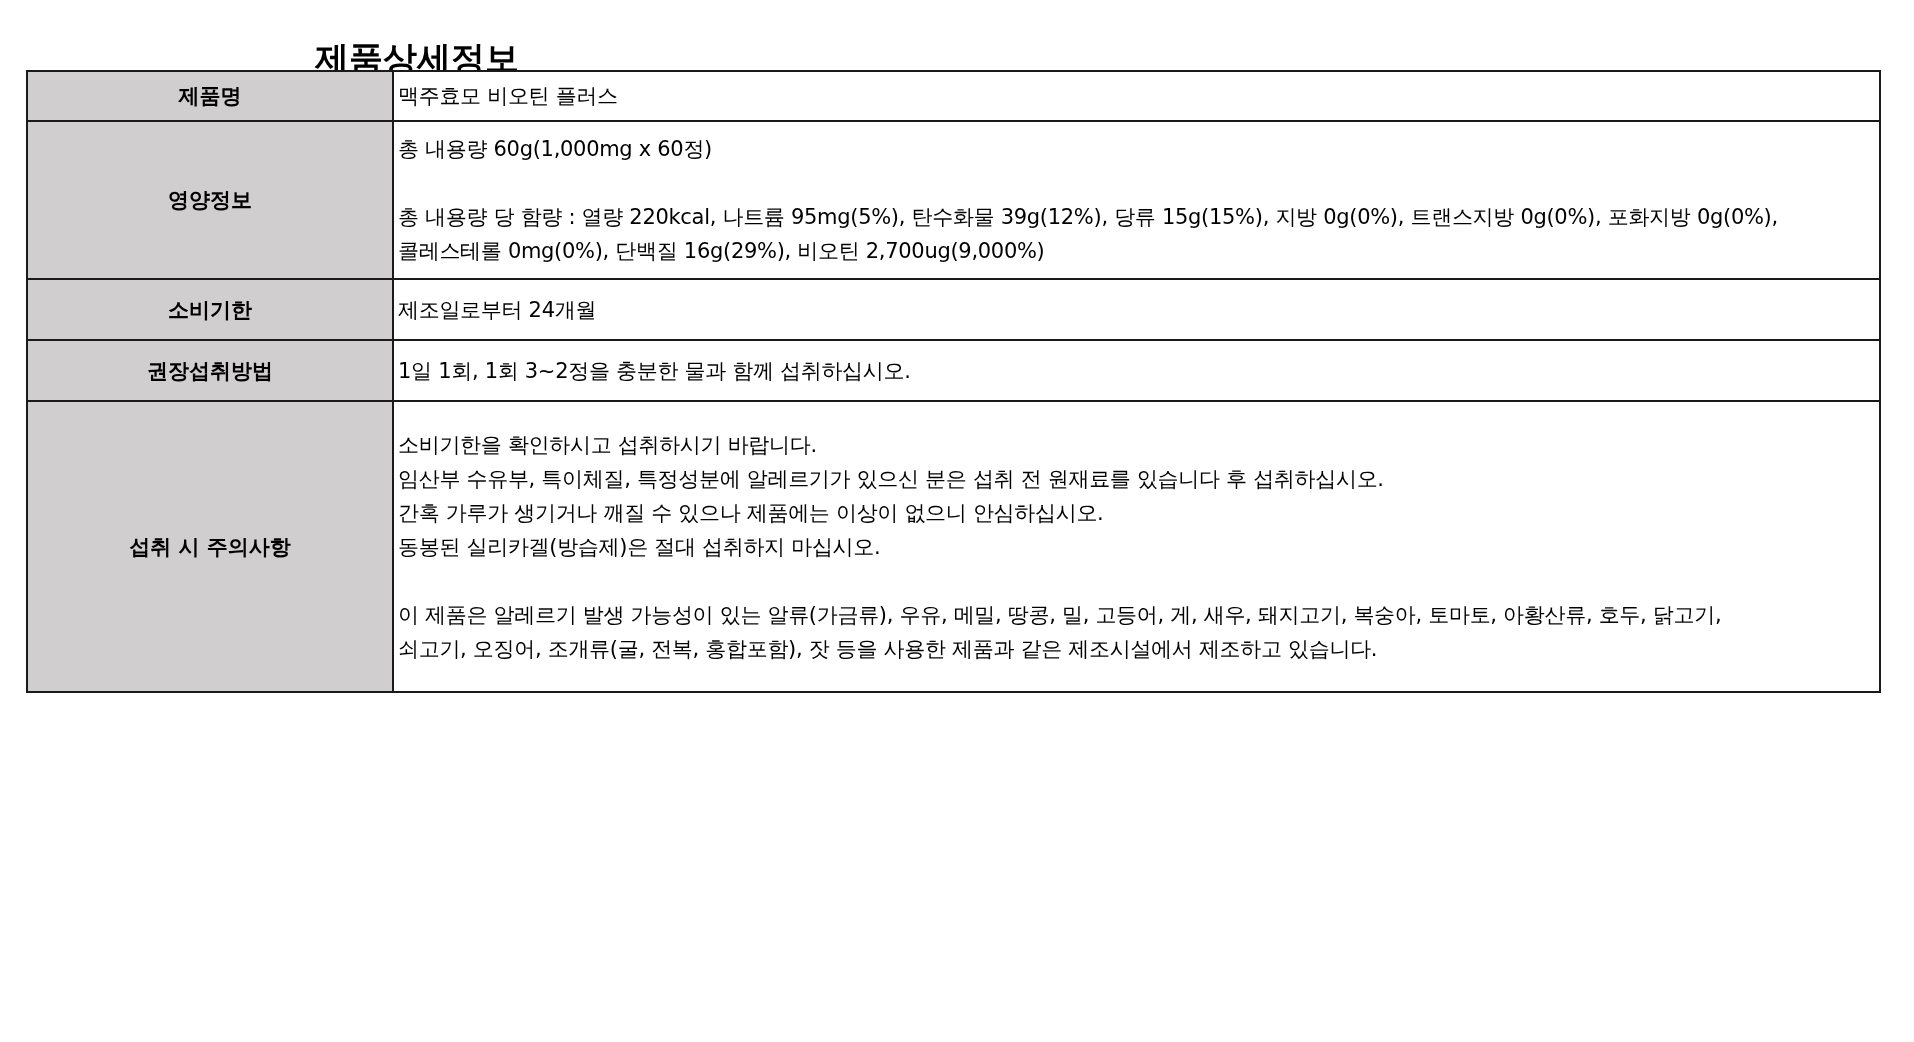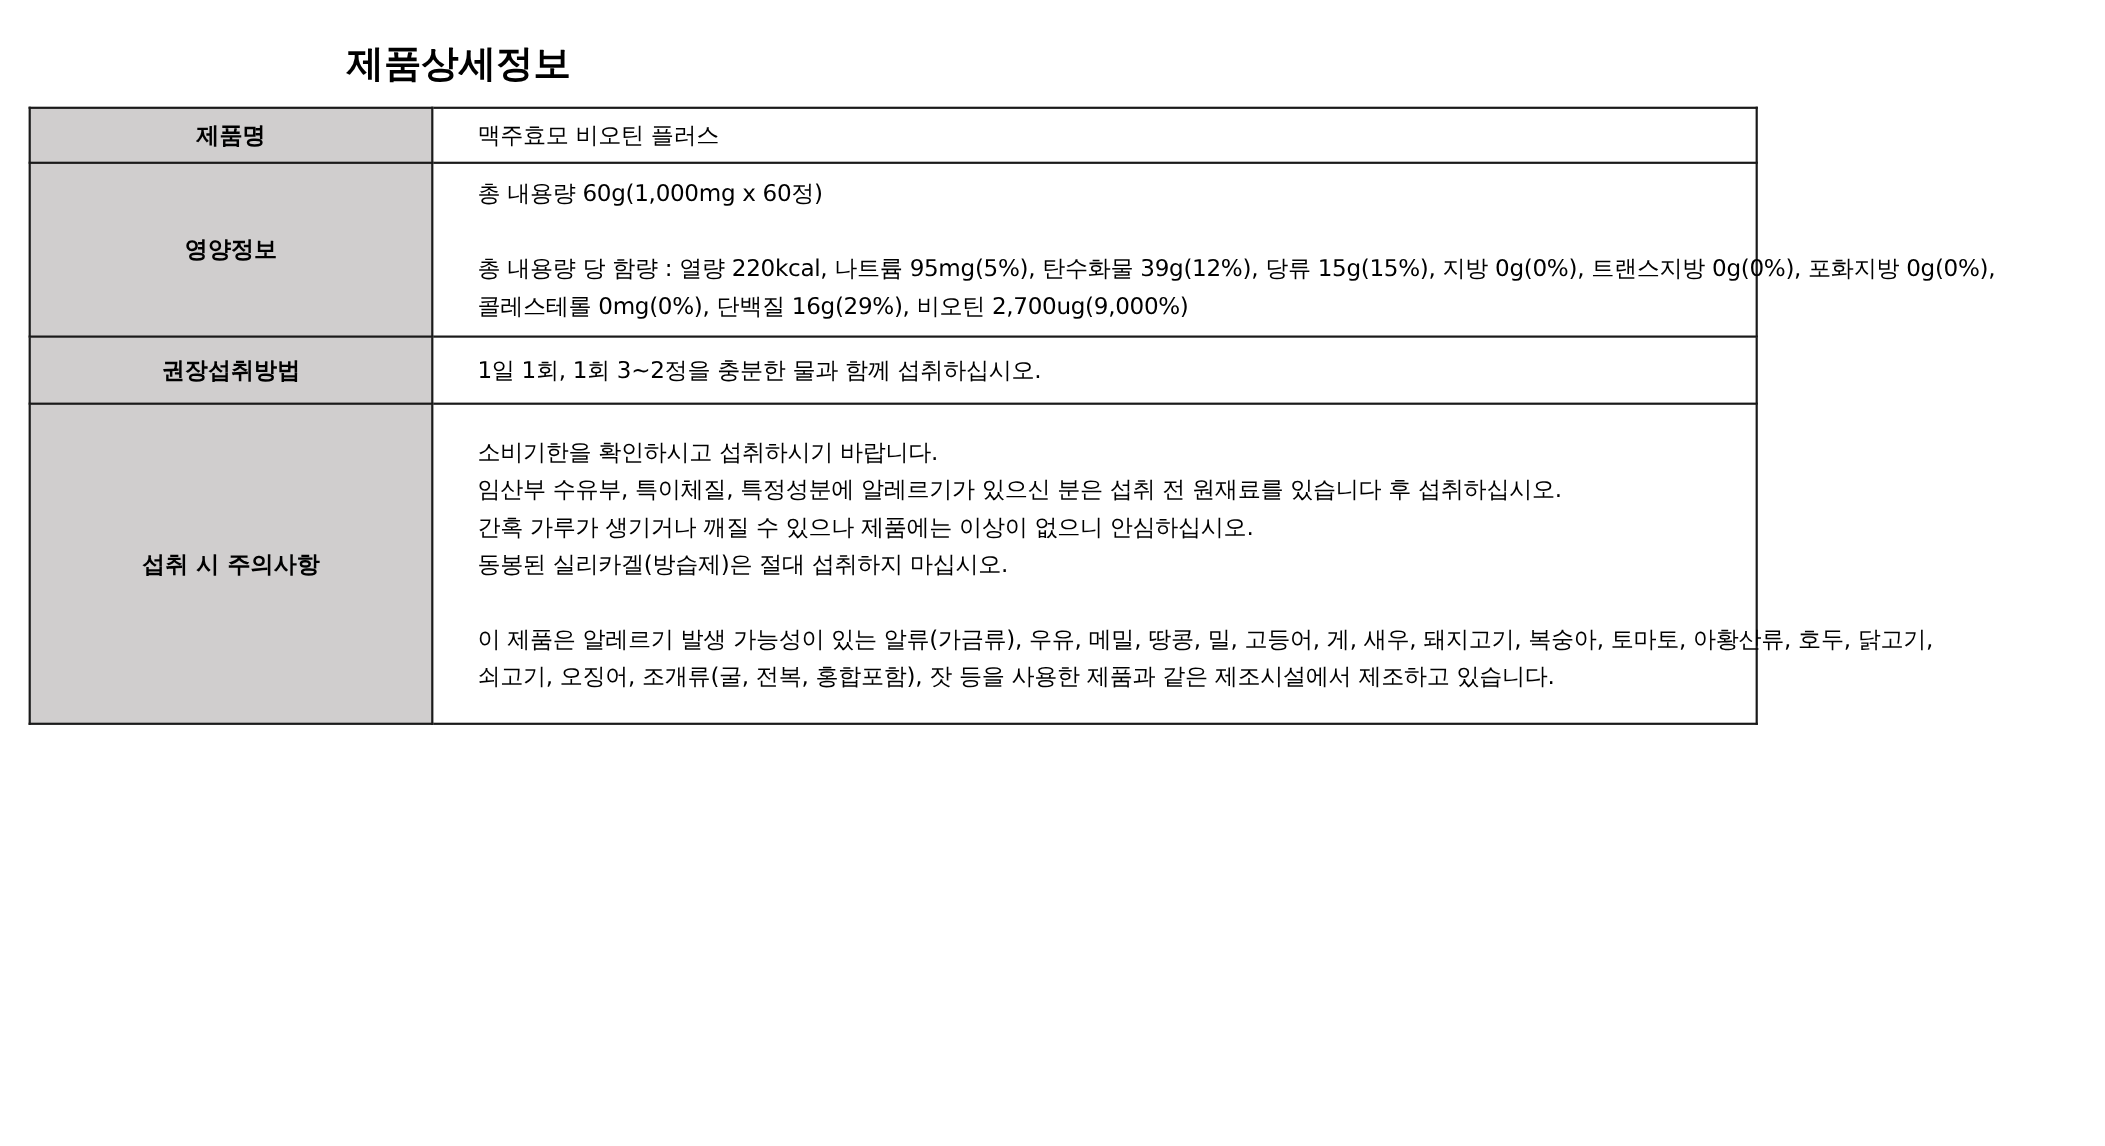--- a/index.html
+++ b/index.html
@@ -21,22 +21,22 @@
     top: 40px;
     font-size: 34px;
     font-weight: bold;
     letter-spacing: 0px;
     line-height: 36px;
     white-space: nowrap;
   }
   table.spec {
     position: absolute;
     left: 26px;
-    top: 97px;
-    width: 1572px;
+    top: 70px;
+    width: 1855px;
     border-collapse: collapse;
     table-layout: fixed;
   }
   table.spec td {
     border: 2px solid #1a1a1a;
     padding: 0;
     vertical-align: middle;
   }
   td.label {
     width: 365px;
@@ -49,21 +49,20 @@
     background: #ffffff;
     font-size: 21px;
     line-height: 34px;
     padding: 0 4px !important;
     text-align: left;
     letter-spacing: -0.3px;
   }
   td.value .line {
     display: block;
     white-space: nowrap;
-    margin-left: 36px;
   }
   td.value .gap {
     display: block;
     height: 34px;
   }
 </style>
 </head>
 <body>
 
 <div class="page-title">제품상세정보</div>
@@ -83,20 +82,26 @@
     <tr style="height:158px">
       <td class="label">영양정보</td>
       <td class="value">
         <span class="line">총 내용량 60g(1,000mg x 60정)</span>
         <span class="gap"></span>
         <span class="line">총 내용량 당 함량 : 열량 220kcal, 나트륨 95mg(5%), 탄수화물 39g(12%), 당류 15g(15%), 지방 0g(0%), 트랜스지방 0g(0%), 포화지방 0g(0%),</span>
         <span class="line">콜레스테롤 0mg(0%), 단백질 16g(29%), 비오틴 2,700ug(9,000%)</span>
       </td>
     </tr>
     <tr style="height:61px">
+      <td class="label">소비기한</td>
+      <td class="value">
+        <span class="line">제조일로부터 24개월</span>
+      </td>
+    </tr>
+    <tr style="height:61px">
       <td class="label">권장섭취방법</td>
       <td class="value">
         <span class="line">1일 1회, 1회 3~2정을 충분한 물과 함께 섭취하십시오.</span>
       </td>
     </tr>
     <tr style="height:291px">
       <td class="label">섭취 시 주의사항</td>
       <td class="value">
         <span class="line">소비기한을 확인하시고 섭취하시기 바랍니다.</span>
         <span class="line">임산부 수유부, 특이체질, 특정성분에 알레르기가 있으신 분은 섭취 전 원재료를 있습니다 후 섭취하십시오.</span>

